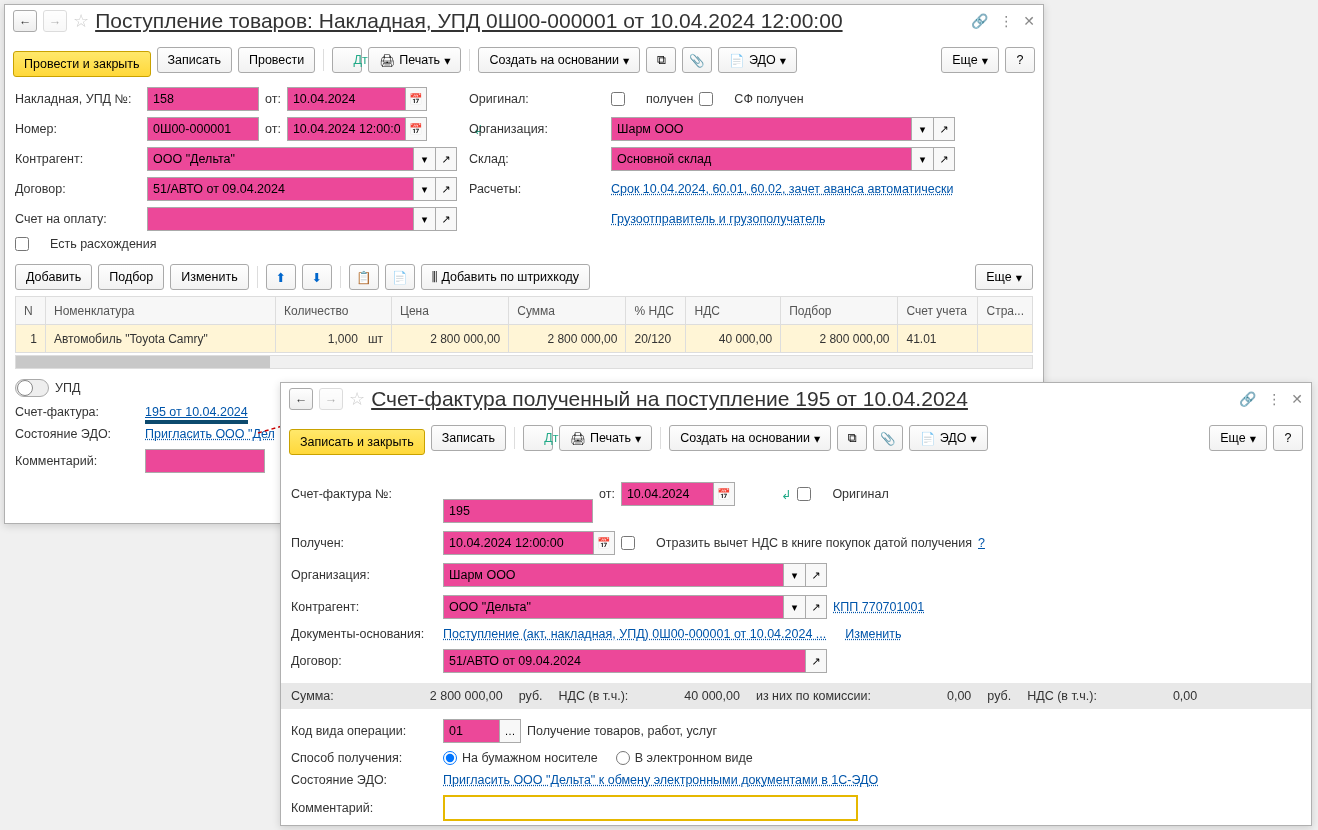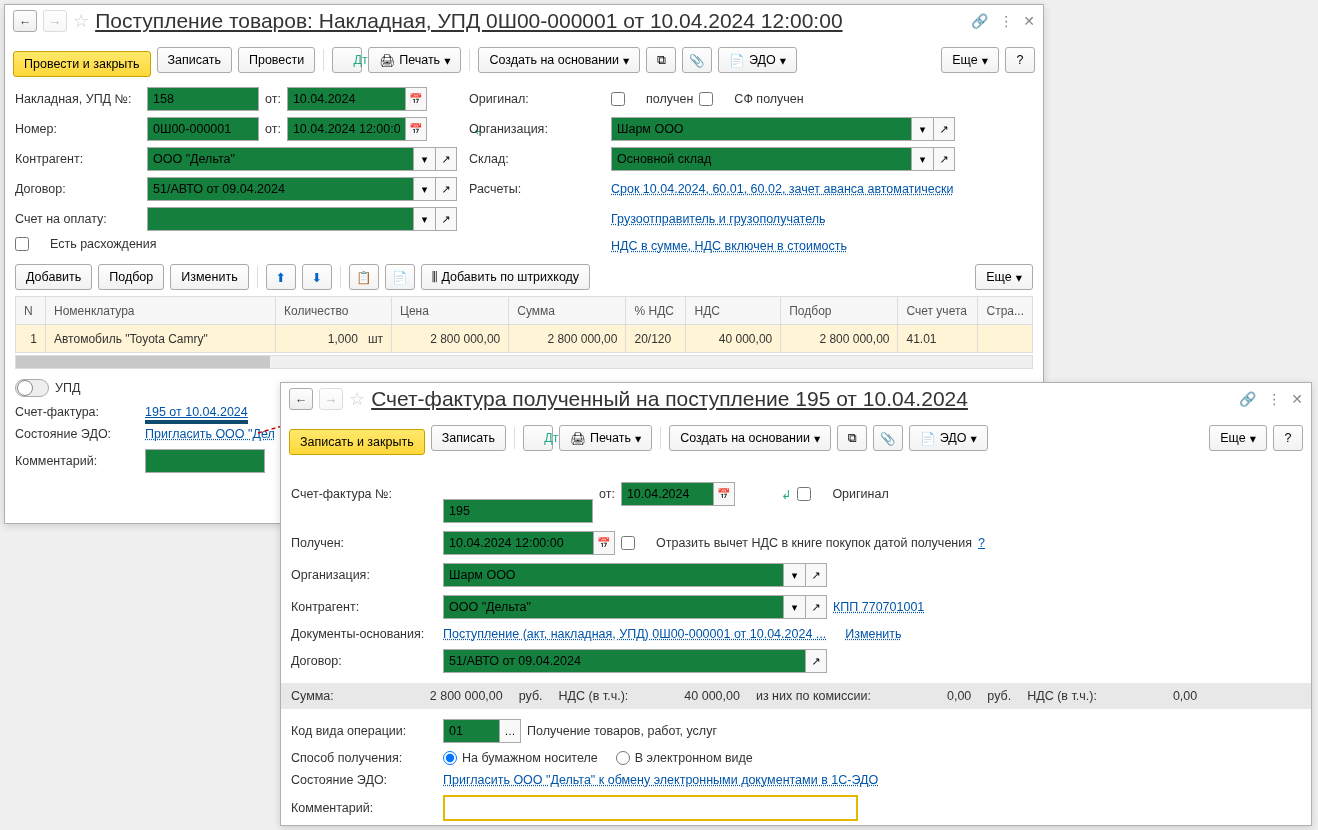--- a/index.html
+++ b/index.html
@@ -20,21 +20,21 @@
 .btn { height: 26px; padding: 0 10px; border: 1px solid #aaa; background: linear-gradient(#fefefe,#f2f2f2); border-radius: 3px; cursor: pointer; font-size: 12.5px; display: inline-flex; align-items: center; gap: 4px; }
 .btn-primary { background: linear-gradient(#ffe86b,#ffd83a); border-color: #c9a200; font-weight: normal; margin-top: 8px; }
 .btn-icon { width: 30px; padding: 0; justify-content: center; }
 .sep { width: 1px; height: 22px; background: #ddd; margin: 0 2px; }
 .spacer { flex: 1; }
 
 .form-grid { display: grid; padding: 4px 10px; gap: 6px 12px; grid-template-columns: 120px 310px 130px 1fr; align-items: center; }
 .form-grid2 { display: grid; padding: 4px 10px; gap: 8px 12px; grid-template-columns: 140px 1fr; align-items: center; }
 .label { color: #333; white-space: nowrap; }
 .field-row { display: flex; align-items: center; gap: 6px; }
-.inp { height: 24px; border: 1px solid #aaa; padding: 0 5px; background: #15803d; font-family: inherit; font-size: 12.5px; }
+.inp { height: 24px; border: 1px solid #aaa; padding: 0 5px; background: #ec4899; font-family: inherit; font-size: 12.5px; }
 .inp-sm { width: 112px; }
 .cal-btn, .dd-btn, .open-btn { width: 22px; height: 24px; border: 1px solid #aaa; background: #f8f8f8; cursor: pointer; display: inline-flex; align-items: center; justify-content: center; font-size: 11px; }
 .inp-group { display: flex; }
 .inp-group .inp { border-right: none; }
 .inp-group .dd-btn { border-right: none; }
 .inp-group > *:last-child { border-right: 1px solid #aaa; }
 .checkbox { display: inline-flex; align-items: center; gap: 21px; }
 .checkbox input { width: 14px; height: 14px; }
 .linklike { color: #0055aa; text-decoration: underline dotted; cursor: pointer; }
 .link-solid { color: #0055aa; text-decoration: underline; cursor: pointer; }
@@ -183,21 +183,20 @@
       </span>
     </div>
     <span></span>
     <div><span class="linklike">Грузоотправитель и грузополучатель</span></div>
 
     <div style="grid-column:1/3"><label class="checkbox">
           <input type="checkbox" style="">
           <span>Есть расхождения</span>
         </label></div>
     <span></span>
-    <div><span class="linklike">НДС в сумме, НДС включен в стоимость</span></div>
   </div>
 
   <div class="tbl-toolbar">
     <button class="btn">Добавить</button>
     <button class="btn">Подбор</button>
     <button class="btn">Изменить</button>
     <span class="sep"></span>
     <button class="btn btn-icon blue">⬆</button>
     <button class="btn btn-icon blue">⬇</button>
     <span class="sep"></span>

